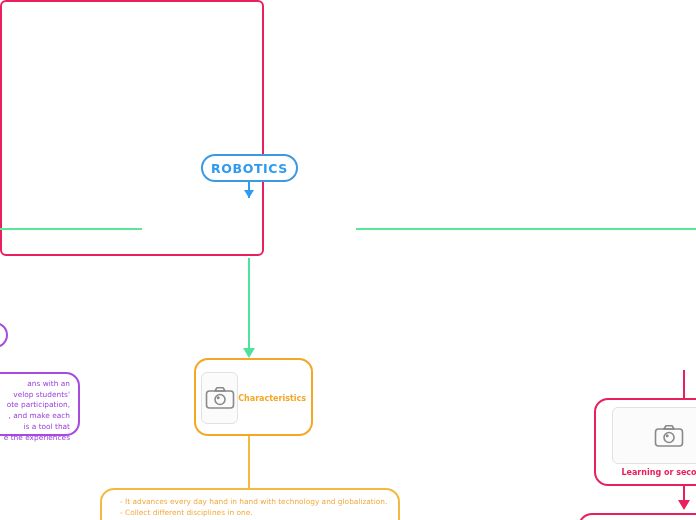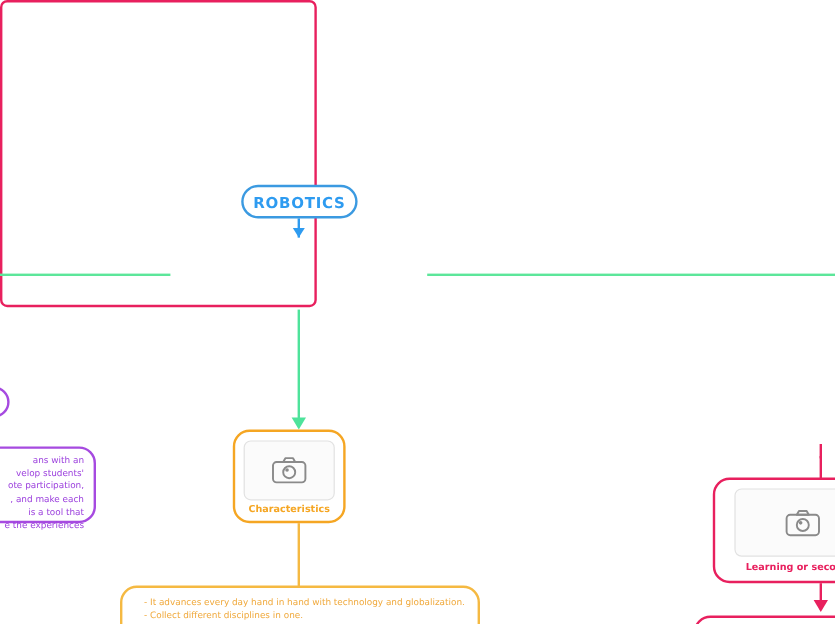--- a/index.html
+++ b/index.html
@@ -69,27 +69,26 @@
   .green-node .node-text {
     color: #4aa585;
     font-size: 7.4px;
     line-height: 1.45;
   }
 
   
   .char-node {
     left: 194px;
     top: 358px;
-    width: 94px;
+    width: 119px;
     height: 78px;
     border-color: #f5a623;
     border-radius: 14px;
     padding: 5px;
     display: flex;
-    flex-direction: column;
     align-items: center;
   }
   .img-placeholder {
     width: 74px;
     height: 50px;
     border: 1px solid #e2e2e2;
     border-radius: 6px;
     background: #fbfbfb;
     display: flex;
     align-items: center;

